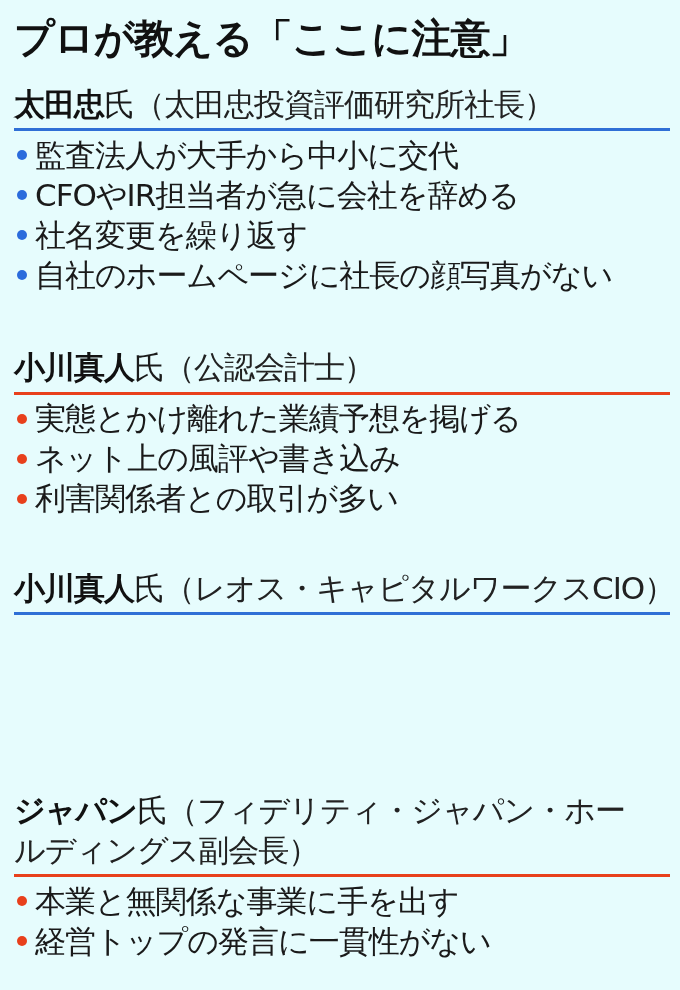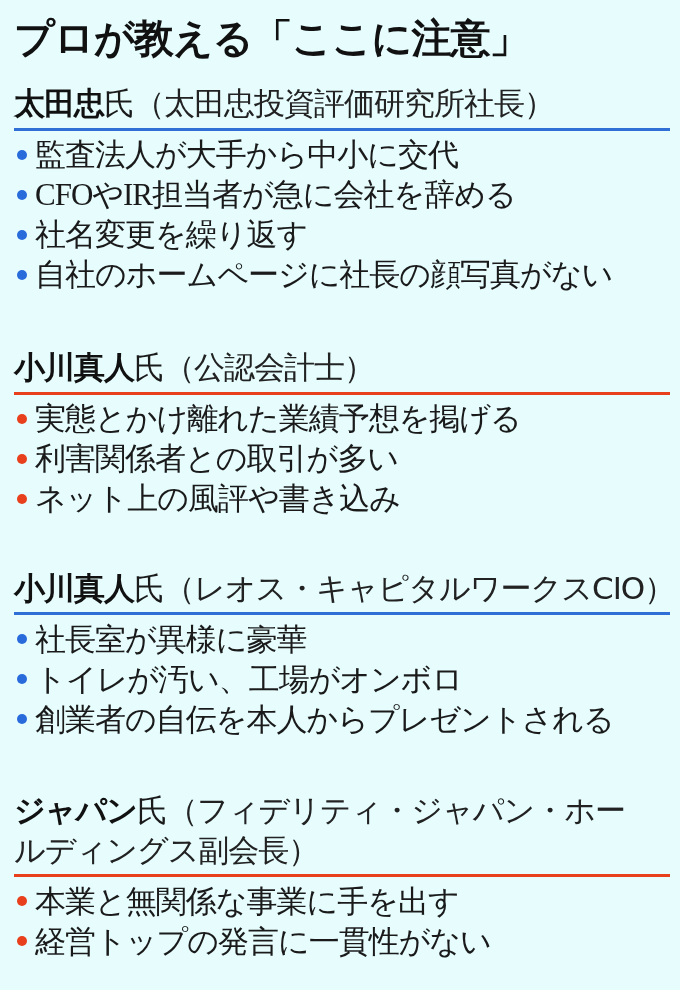--- a/index.html
+++ b/index.html
@@ -94,21 +94,21 @@
     .bullet.blue { background: #2a6bdc; }
     .bullet.red { background: #e8401c; }
   </style>
 </head>
 <body>
 
 <div class="page">
 
   <div class="title">プロが教える「ここに注意」</div>
 
-  <div class="section" style="top:84px;font-family:Liberation Serif, serif;">
+  <div class="section" style="top:84px;">
     <div class="section-header">
       <span class="name">太田忠</span><span class="honorific">氏</span><span class="affiliation">（太田忠投資評価研究所社長）</span>
     </div>
     <div class="rule blue"></div>
     <ul class="items">
       <li class="item">
           <span class="bullet blue"></span>
           <span>監査法人が大手から中小に交代</span>
         </li>
       <li class="item">
@@ -131,48 +131,34 @@
       <span class="name">小川真人</span><span class="honorific">氏</span><span class="affiliation">（公認会計士）</span>
     </div>
     <div class="rule red"></div>
     <ul class="items">
       <li class="item">
           <span class="bullet red"></span>
           <span>実態とかけ離れた業績予想を掲げる</span>
         </li>
       <li class="item">
           <span class="bullet red"></span>
-          <span>利害関係者との取引が多い</span>
+          <span>ネット上の風評や書き込み</span>
         </li>
       <li class="item">
           <span class="bullet red"></span>
-          <span>ネット上の風評や書き込み</span>
+          <span>利害関係者との取引が多い</span>
         </li>
     </ul>
   </div>
 
   <div class="section" style="top:568px;">
     <div class="section-header">
       <span class="name">小川真人</span><span class="honorific">氏</span><span class="affiliation">（レオス・キャピタルワークスCIO）</span>
     </div>
     <div class="rule blue"></div>
-    <ul class="items">
-      <li class="item">
-          <span class="bullet blue"></span>
-          <span>社長室が異様に豪華</span>
-        </li>
-      <li class="item">
-          <span class="bullet blue"></span>
-          <span>トイレが汚い、工場がオンボロ</span>
-        </li>
-      <li class="item">
-          <span class="bullet blue"></span>
-          <span>創業者の自伝を本人からプレゼントされる</span>
-        </li>
-    </ul>
   </div>
 
   <div class="section" style="top:790px;">
     <div class="section-header wrap">
       <span class="name">ジャパン</span><span class="honorific">氏</span><span class="affiliation">（フィデリティ・ジャパン・ホールディングス副会長）</span>
     </div>
     <div class="rule red"></div>
     <ul class="items">
       <li class="item">
           <span class="bullet red"></span>

